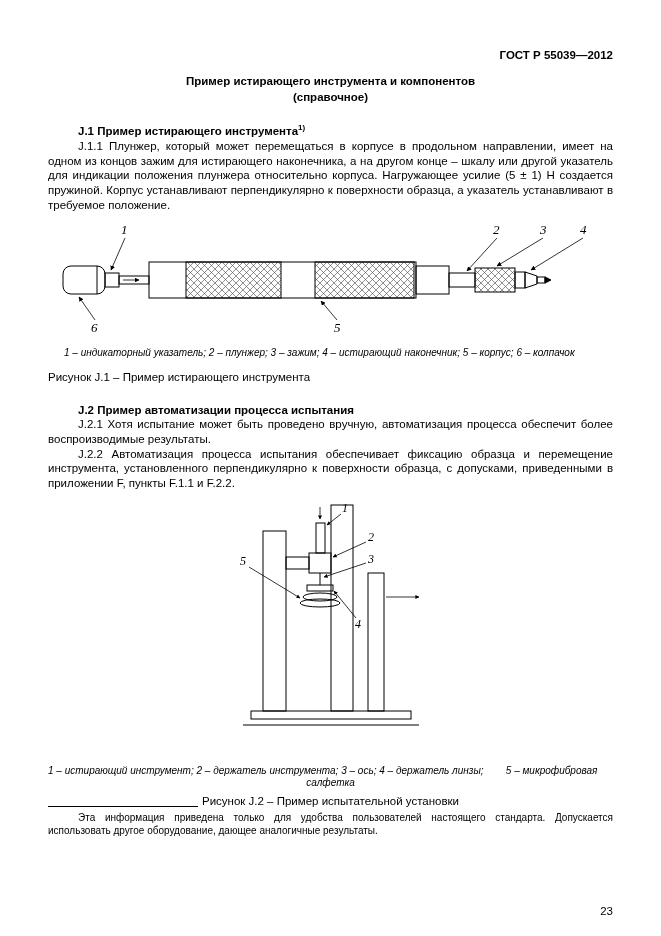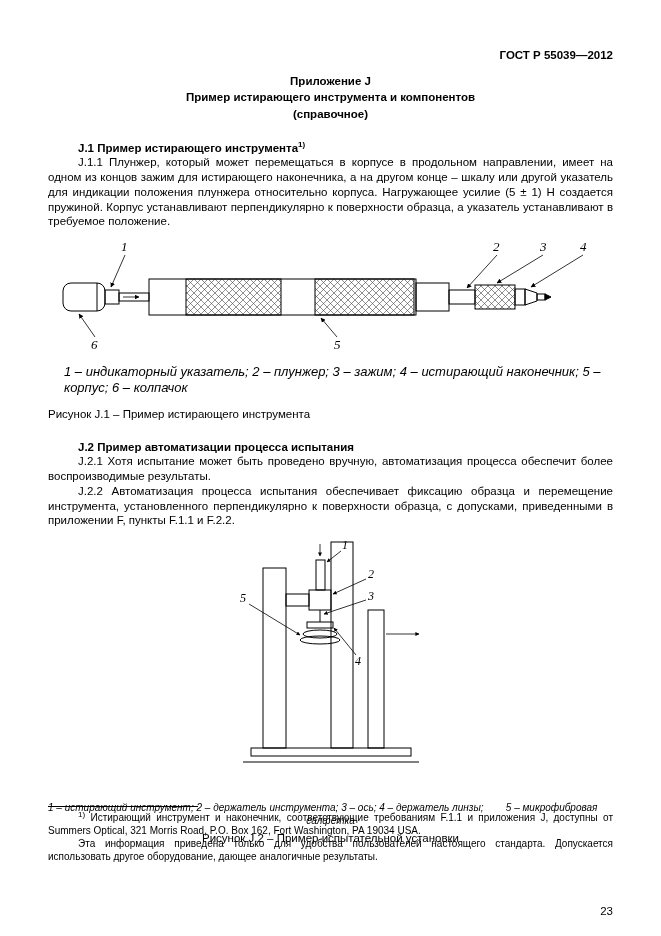--- a/index.html
+++ b/index.html
@@ -32,21 +32,21 @@
     text-indent:30px;
     margin-top:18px;
   }
   p.body {
     text-align:justify;
     text-indent:30px;
   }
   .figure { text-align:center; margin-top:8px; }
   .legend {
     font-style:italic;
-    font-size:13px;
+    font-size:10px;
     margin:8px 0 0 16px;
   }
   .legend-j2 {
     font-style:italic;
     font-size:10px;
     margin-top:22px;
     white-space:pre-wrap;
   }
   .legend-j2-line2 {
     font-style:italic;
@@ -87,21 +87,20 @@
   }
 </style>
 </head>
 <body>
 
 <div class="page">
 
   <div class="doc-header">ГОСТ Р 55039—2012</div>
 
   <div class="appendix-title">
-    <div>Приложение J</div>
     <div>Пример истирающего инструмента и компонентов</div>
     <div>(справочное)</div>
   </div>
 
   <p class="heading"><span>J.1 Пример истирающего инструмента</span><sup>1)</sup></p>
 
   <p class="body">J.1.1 Плунжер, который может перемещаться в корпусе в продольном направлении, имеет на одном из концов зажим для истирающего наконечника, а на другом конце – шкалу или другой указатель для индикации положения плунжера относительно корпуса. Нагружающее усилие (5 ± 1) Н создается пружиной. Корпус устанавливают перпендикулярно к поверхности образца, а указатель устанавливают в требуемое положение.</p>
 
   <div class="figure">
     <svg width="540" height="115" viewBox="0 0 540 115">
@@ -191,19 +190,18 @@
       <text class="co2" x="17" y="66">5</text>
     </svg>
   </div>
 
   <p class="legend-j2">1 – истирающий инструмент; 2 – держатель инструмента; 3 – ось; 4 – держатель линзы;        5 – микрофибровая</p>
   <p class="legend-j2-line2">салфетка</p>
   <p class="caption-j2">Рисунок J.2 – Пример испытательной установки</p>
 
   <div class="footnote-area">
     <div class="footnote-rule"></div>
-    <p class="fn-para"><sup>1)</sup> <span>Истирающий инструмент и наконечник, соответствующие требованиям F.1.1 и приложения J, доступны от Summers Optical, 321 Morris Road, P.O. Box 162, Fort Washington, PA 19034 USA.</span></p>
     <p class="fn-para">Эта информация приведена только для удобства пользователей настоящего стандарта. Допускается использовать другое оборудование, дающее аналогичные результаты.</p>
   </div>
 
   <div class="page-number">23</div>
 
 </div>
 
 </body></html>

